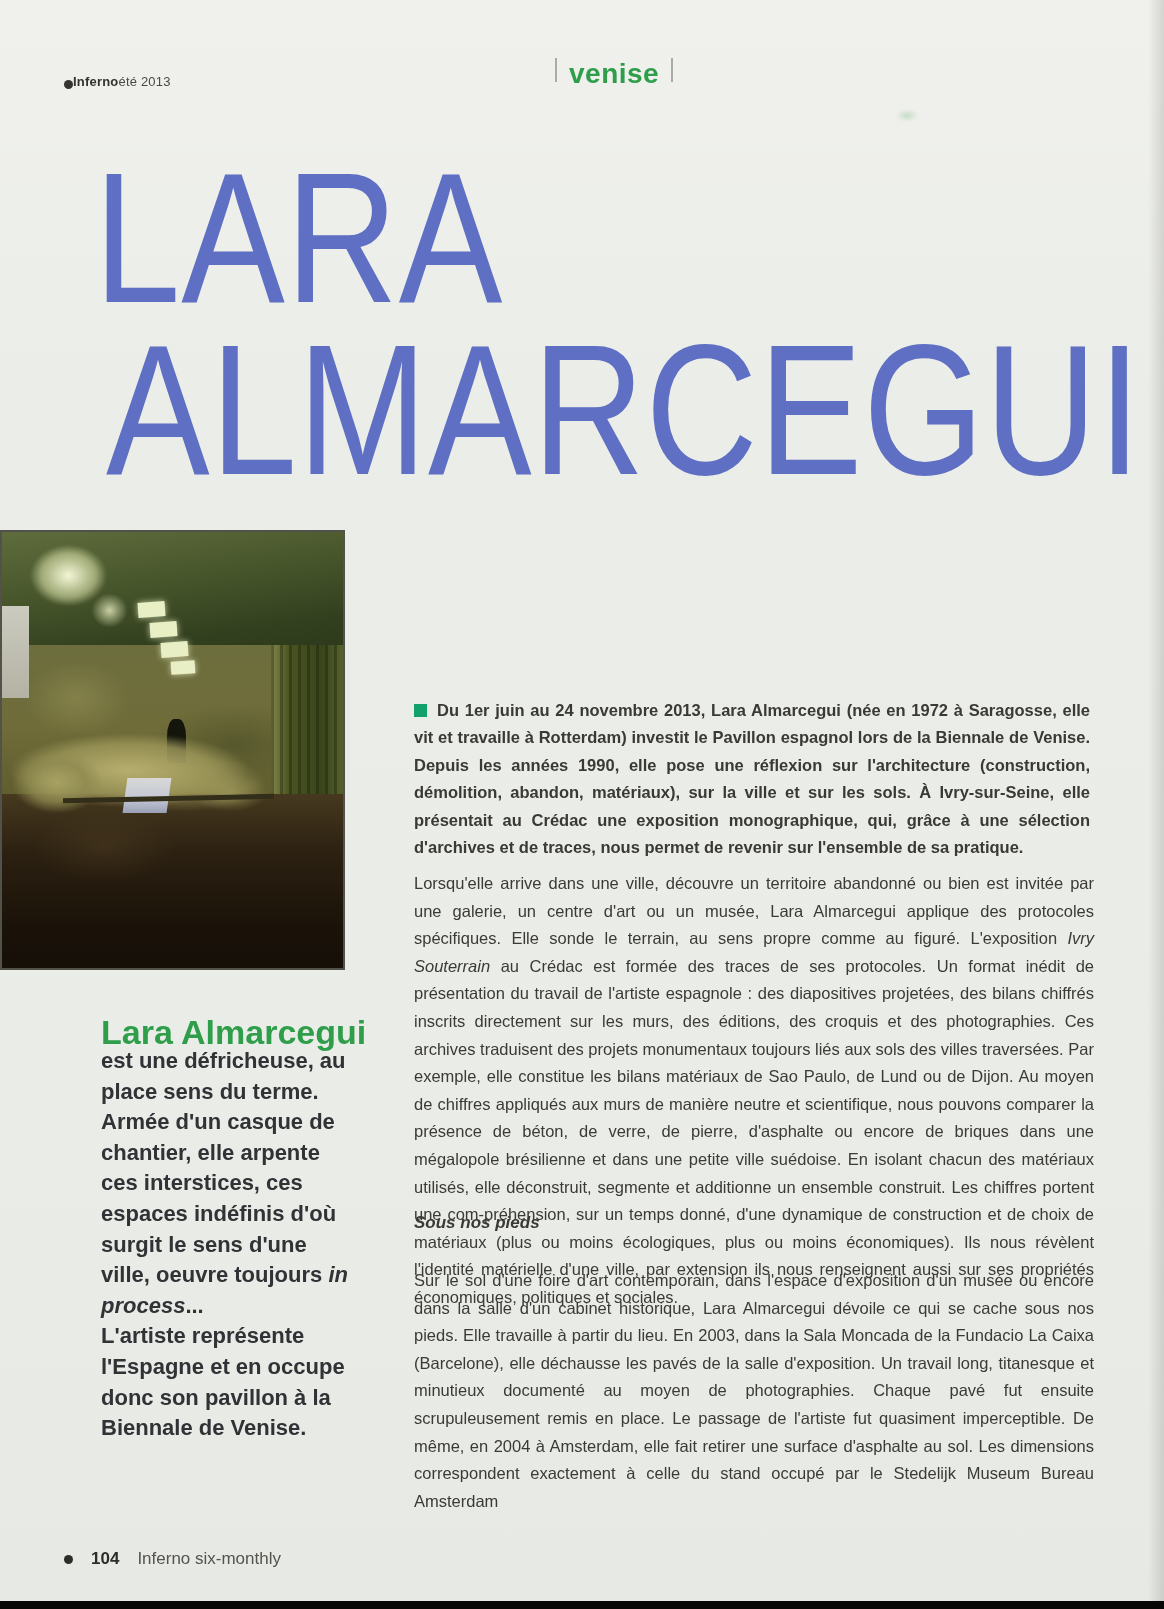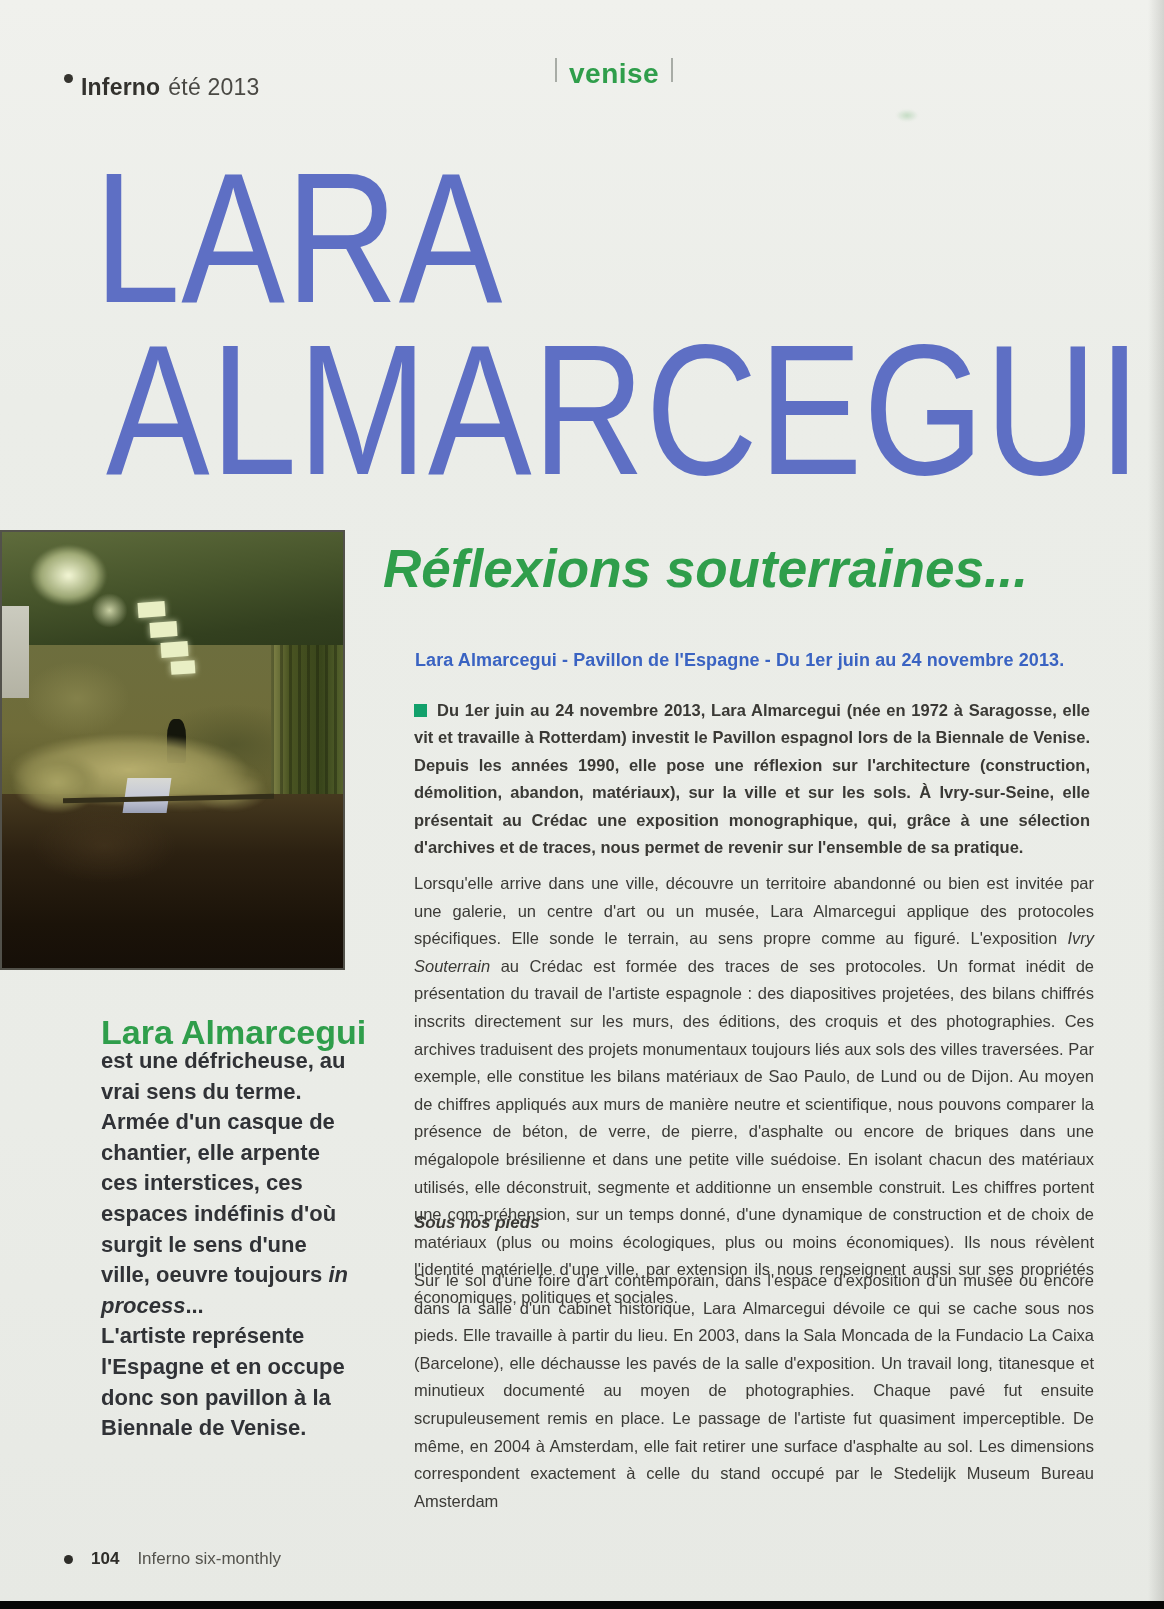--- a/index.html
+++ b/index.html
@@ -12,22 +12,22 @@
   .page {
     position: absolute; left: 0; top: 0;
     width: 1164px; height: 1609px;
     background: linear-gradient(180deg, #f0f1ed 0%, #ebede8 25%, #eaece7 70%, #e7e9e4 100%);
     overflow: hidden;
   }
 
   
   .brand {
     position: absolute; left: 64px; top: 74px;
-    font-size: 23px; color: #3f3e3a; letter-spacing: 0.2px;
-    display: flex; align-items: flex-start; gap: 8px;
+    font-size: 13px; color: #3f3e3a; letter-spacing: 0.2px;
+    display: flex; align-items: flex-end; 
   }
   .brand .dot {
     width: 9px; height: 9px; border-radius: 50%;
     background: #35342f; display: inline-block;
   }
   .brand .brand-name { font-weight: bold; color: #33322e; }
   .brand .brand-issue { font-weight: normal; color: #4a4944; }
 
   .section-tag {
     position: absolute; left: 555px; top: 58px;
@@ -231,33 +231,31 @@
     <div class="ph-debris"></div>
     <div class="ph-beam"></div>
     <div class="ph-glow1"></div>
     <div class="ph-glow2"></div>
     <div class="ph-sky s1"></div>
     <div class="ph-sky s2"></div>
     <div class="ph-sky s3"></div>
     <div class="ph-sky s4"></div>
   </div>
 
-  <h1 class="headline" style="margin:0;">Réflexions souterraines...</h1>
-  <div class="subheading">Lara Almarcegui - Pavillon de l'Espagne - Du 1er juin au 24 novembre 2013.</div>
 
   <p class="intro"><span class="sq"></span><span>Du 1er juin au 24 novembre 2013, Lara Almarcegui (née en 1972 à Saragosse, elle vit et travaille à Rotterdam) investit le Pavillon espagnol lors de la Biennale de Venise. Depuis les années 1990, elle pose une réflexion sur l'architecture (construction, démolition, abandon, matériaux), sur la ville et sur les sols. À Ivry-sur-Seine, elle présentait au Crédac une exposition monographique, qui, grâce à une sélection d'archives et de traces, nous permet de revenir sur l'ensemble de sa pratique.</span></p>
 
   <p class="body-text p1"><span>Lorsqu'elle arrive dans une ville, découvre un territoire abandonné ou bien est invitée par une galerie, un centre d'art ou un musée, Lara Almarcegui applique des protocoles spécifiques. Elle sonde le terrain, au sens propre comme au figuré. L'exposition </span><em>Ivry Souterrain</em><span> au Crédac est formée des traces de ses protocoles. Un format inédit de présentation du travail de l'artiste espagnole : des diapositives projetées, des bilans chiffrés inscrits directement sur les murs, des éditions, des croquis et des photographies. Ces archives traduisent des projets monumentaux toujours liés aux sols des villes traversées. Par exemple, elle constitue les bilans matériaux de Sao Paulo, de Lund ou de Dijon. Au moyen de chiffres appliqués aux murs de manière neutre et scientifique, nous pouvons comparer la présence de béton, de verre, de pierre, d'asphalte ou encore de briques dans une mégalopole brésilienne et dans une petite ville suédoise. En isolant chacun des matériaux utilisés, elle déconstruit, segmente et additionne un ensemble construit. Les chiffres portent une com-préhension, sur un temps donné, d'une dynamique de construction et de choix de matériaux (plus ou moins écologiques, plus ou moins économiques). Ils nous révèlent l'identité matérielle d'une ville, par extension ils nous renseignent aussi sur ses propriétés économiques, politiques et sociales.</span></p>
 
   <h3 class="section-heading">Sous nos pieds</h3>
 
   <p class="body-text p2">Sur le sol d'une foire d'art contemporain, dans l'espace d'exposition d'un musée ou encore dans la salle d'un cabinet historique, Lara Almarcegui dévoile ce qui se cache sous nos pieds. Elle travaille à partir du lieu. En 2003, dans la Sala Moncada de la Fundacio La Caixa (Barcelone), elle déchausse les pavés de la salle d'exposition. Un travail long, titanesque et minutieux documenté au moyen de photographies. Chaque pavé fut ensuite scrupuleusement remis en place. Le passage de l'artiste fut quasiment imperceptible. De même, en 2004 à Amsterdam, elle fait retirer une surface d'asphalte au sol. Les dimensions correspondent exactement à celle du stand occupé par le Stedelijk Museum Bureau Amsterdam</p>
 
   <h2 class="sidebar-heading">Lara Almarcegui</h2>
-  <p class="sidebar-text"><span>est une défricheuse, au vrai sens du terme. Armée d'un casque de chantier, elle arpente ces interstices, ces espaces indéfinis d'où surgit le sens d'une ville, oeuvre toujours </span><em>in process</em><span>...</span><br><span>L'artiste représente l'Espagne et en occupe donc son pavillon à la Biennale de Venise.</span></p>
+  <p class="sidebar-text"><span>est une défricheuse, au place sens du terme. Armée d'un casque de chantier, elle arpente ces interstices, ces espaces indéfinis d'où surgit le sens d'une ville, oeuvre toujours </span><em>in process</em><span>...</span><br><span>L'artiste représente l'Espagne et en occupe donc son pavillon à la Biennale de Venise.</span></p>
 
   <div class="footer">
     <span class="dot"></span>
     <span class="pg">104</span>
     <span>Inferno six-monthly</span>
   </div>
 
   <div class="edge-shadow"></div>
   <div class="bottom-bar"></div>
 

